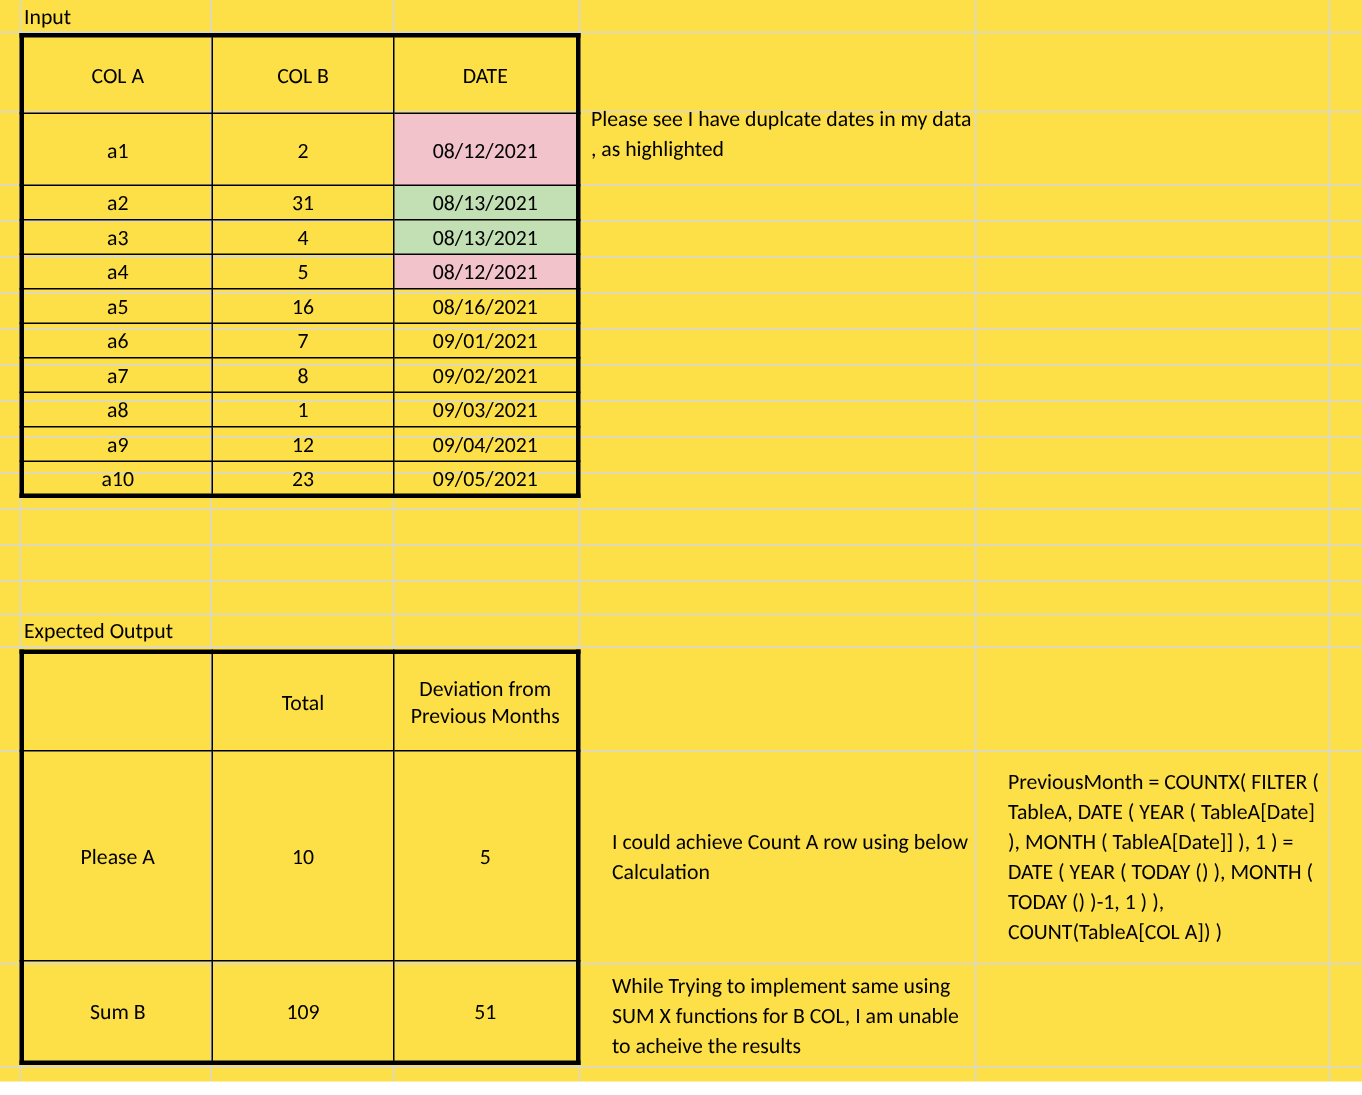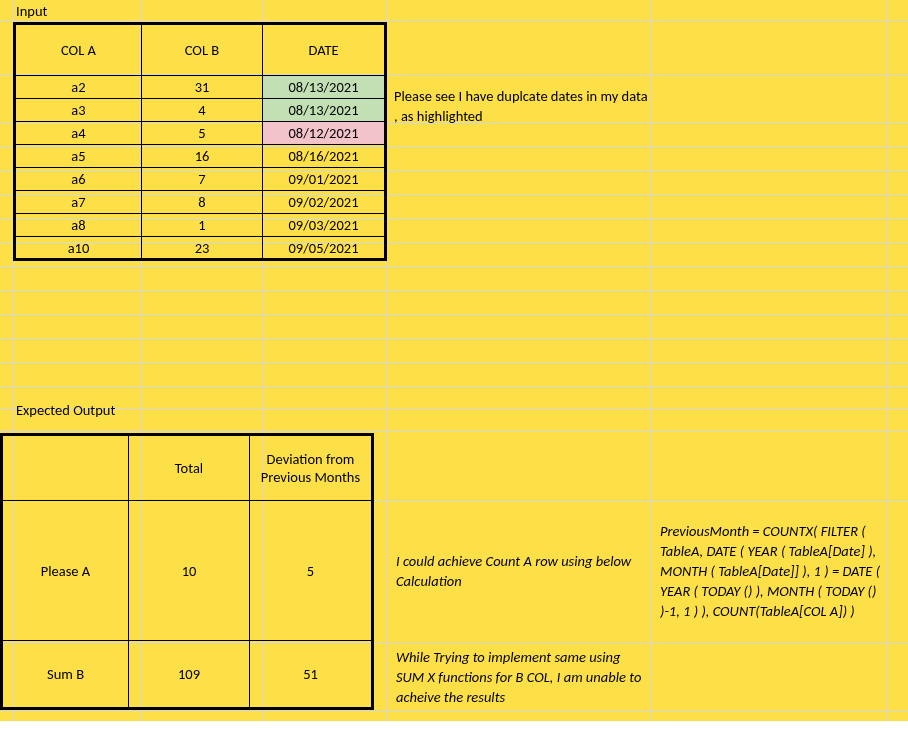--- a/index.html
+++ b/index.html
@@ -60,44 +60,43 @@
   .input-table .rn td { height: 23px; }
   .hl-pink  { background: #f2c3cb; }
   .hl-green { background: #c2e0b4; }
   .note {
     position: absolute;
     line-height: 20px;
     padding-left: 4px;
   }
   .out-table {
     position: absolute;
-    left: 0;
+    left: 13px;
     top: 433px;
     border-collapse: collapse;
     border: 3px solid #000;
   }
   .out-table th, .out-table td {
     border: 1px solid #000;
     text-align: center;
     font-weight: 400;
   }
   .out-table .c0 { width: 127px; }
   .out-table .c1 { width: 121px; }
   .out-table .c2 { width: 123px; }
   .out-table .hrow th { height: 66px; }
   .out-table .trow td { height: 140px; }
   .out-table .brow td { height: 68px; }
   .side-text {
     position: absolute;
-    padding-left: 8px;
+    padding-left: 20px;
     display: flex;
     flex-direction: column;
     justify-content: center;
     line-height: 20px;
-    font-style: italic;
   }
   .formula {
     white-space: pre-line;
   }
 </style>
 </head>
 <body>
 
 <div class="sheet">
 
@@ -131,20 +130,25 @@
 
   <div class="label" style="left:14px; top:1px;">Input</div>
 
   <table class="input-table">
     <tbody>
         <tr>
       <th class="c0">COL A</th>
       <th class="c1">COL B</th>
       <th class="c2">DATE</th>
     </tr>
+    <tr class="r1">
+          <td class="c0">a1</td>
+          <td class="c1">2</td>
+          <td class="c2 hl-pink">08/12/2021</td>
+        </tr>
         <tr class="rn">
           <td class="c0">a2</td>
           <td class="c1">31</td>
           <td class="c2 hl-green">08/13/2021</td>
         </tr>
         <tr class="rn">
           <td class="c0">a3</td>
           <td class="c1">4</td>
           <td class="c2 hl-green">08/13/2021</td>
         </tr>
@@ -167,31 +171,36 @@
           <td class="c0">a7</td>
           <td class="c1">8</td>
           <td class="c2">09/02/2021</td>
         </tr>
         <tr class="rn">
           <td class="c0">a8</td>
           <td class="c1">1</td>
           <td class="c2">09/03/2021</td>
         </tr>
         <tr class="rn">
+          <td class="c0">a9</td>
+          <td class="c1">12</td>
+          <td class="c2">09/04/2021</td>
+        </tr>
+        <tr class="rn">
           <td class="c0">a10</td>
           <td class="c1">23</td>
           <td class="c2">09/05/2021</td>
         </tr>
       </tbody>
       <tbody></tbody>
   </table>
 
-  <div class="note" style="left:390px; top:86px; width:258px; height:42px;">Please see I have duplcate dates in my data , as highlighted</div>
-
-  <div class="label" style="left:14px; top:400px;">Expected Output</div>
+  <div class="note" style="left:390px; top:69px; width:258px; height:42px;">Please see I have duplcate dates in my data , as highlighted</div>
+
+  <div class="label" style="left:14px; top:410px;">Expected Output</div>
 
   <table class="out-table">
     <tbody>
         <tr class="hrow">
       <th class="c0"></th>
       <th class="c1">Total</th>
       <th class="c2">Deviation from Previous Months</th>
     </tr>
     <tr class="trow">
       <td>Please A</td>

